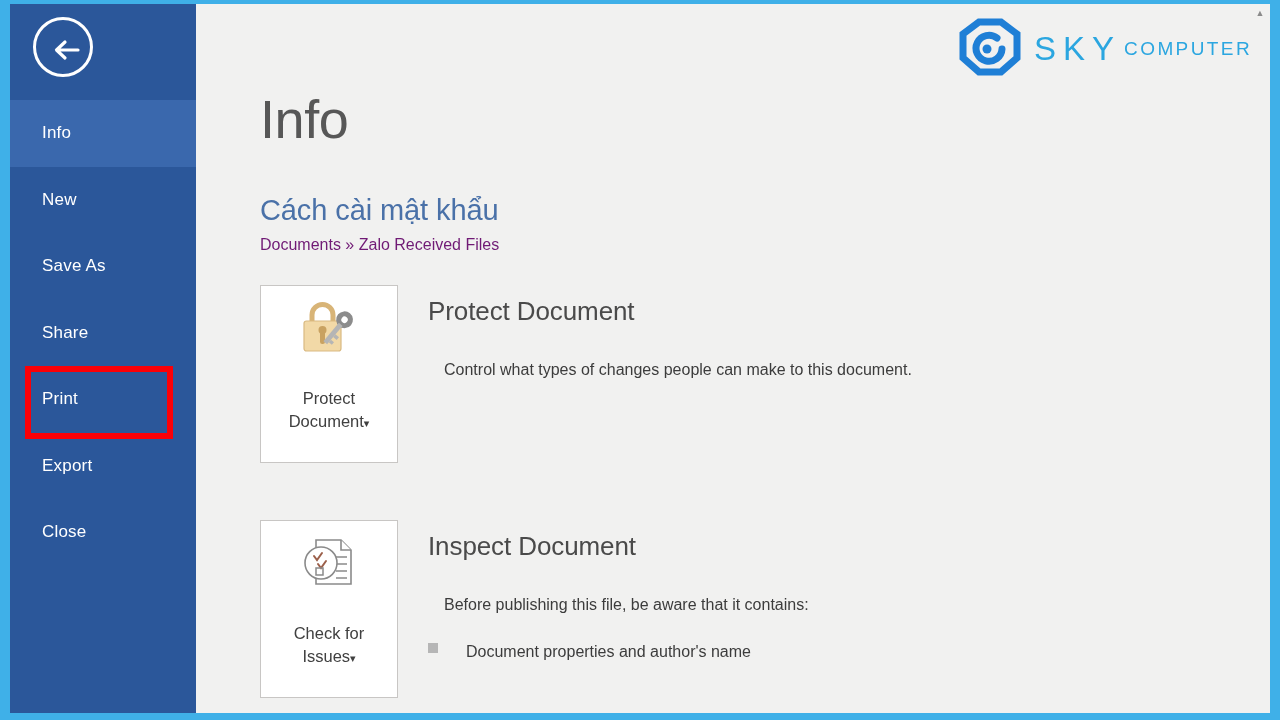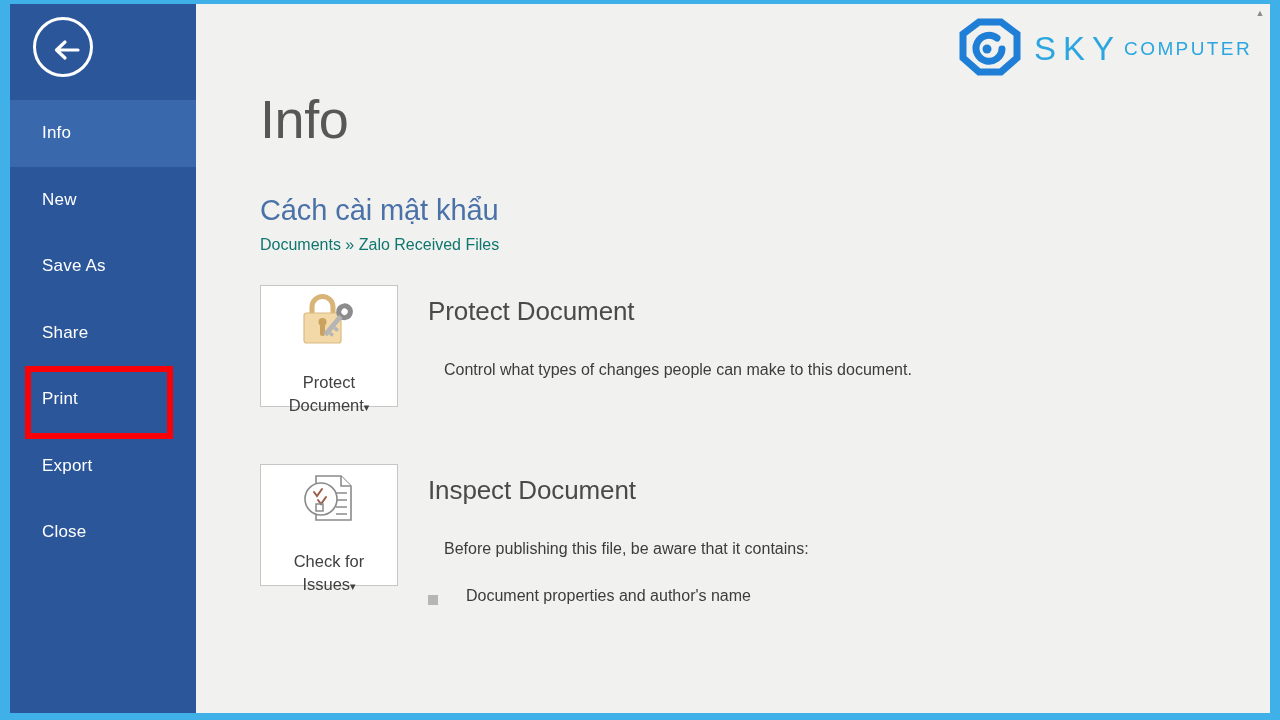--- a/index.html
+++ b/index.html
@@ -113,37 +113,37 @@
     font-size: 29px;
     color: #4a71a8;
     margin: 0;
     padding-top: 48px;
     font-weight: 400;
     letter-spacing: -0.1px;
     line-height: 1.15;
   }
   #doc-path {
     font-size: 16px;
-    color: #0f766e;
+    color: #701a75;
     margin: 0;
     padding-top: 9px;
   }
 
   
   .section {
     position: relative;
     display: flex;
     align-items: flex-start;
   }
   #section-protect { padding-top: 31px; }
   #section-inspect { padding-top: 57px; }
 
   .big-button {
     width: 138px;
-    height: 122px;
+    height: 178px;
     background: #ffffff;
     border: 1px solid #c8c6c4;
     box-sizing: border-box;
     display: flex;
     flex-direction: column;
     align-items: center;
     justify-content: flex-start;
     flex: 0 0 auto;
   }
   .big-button .icon-slot {
@@ -177,21 +177,21 @@
   }
   .section-desc {
     font-size: 16px;
     color: #3c3c3c;
     margin: 16px;
     padding-top: 16px;
     line-height: 1.45;
   }
   .bullet-row {
     display: flex;
-    align-items: flex-end;
+    align-items: flex-start;
     padding-top: 11px;
   }
   .bullet-mark {
     width: 10px;
     height: 10px;
     background: #b6b6b6;
     flex: 0 0 auto;
   }
   .bullet-text {
     font-size: 16px;

